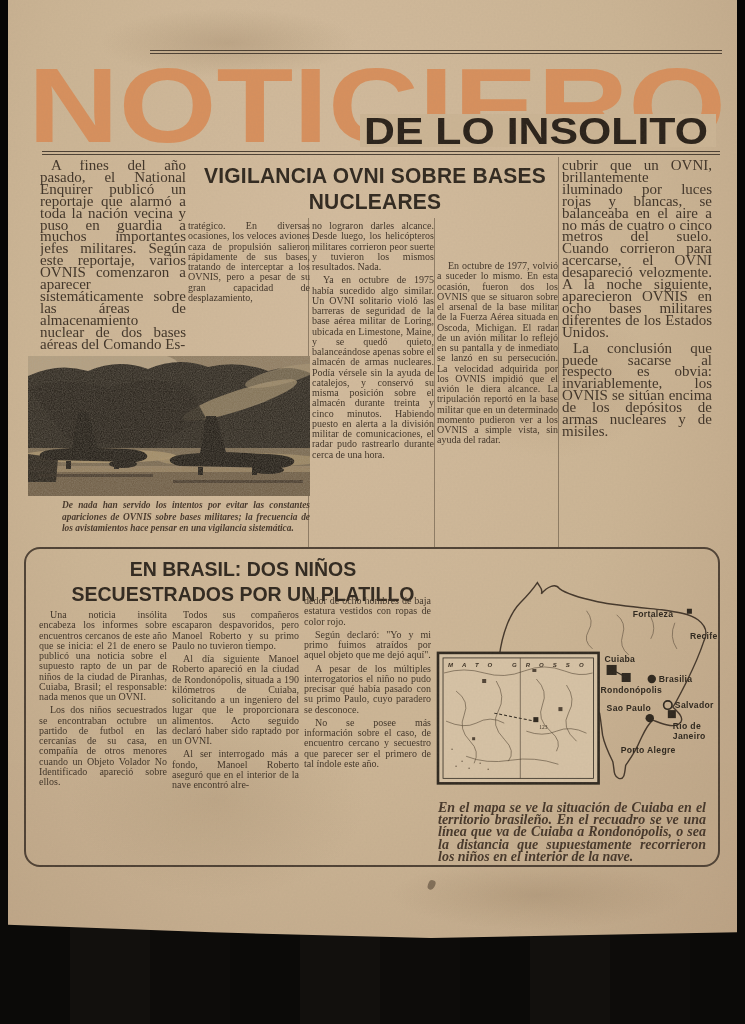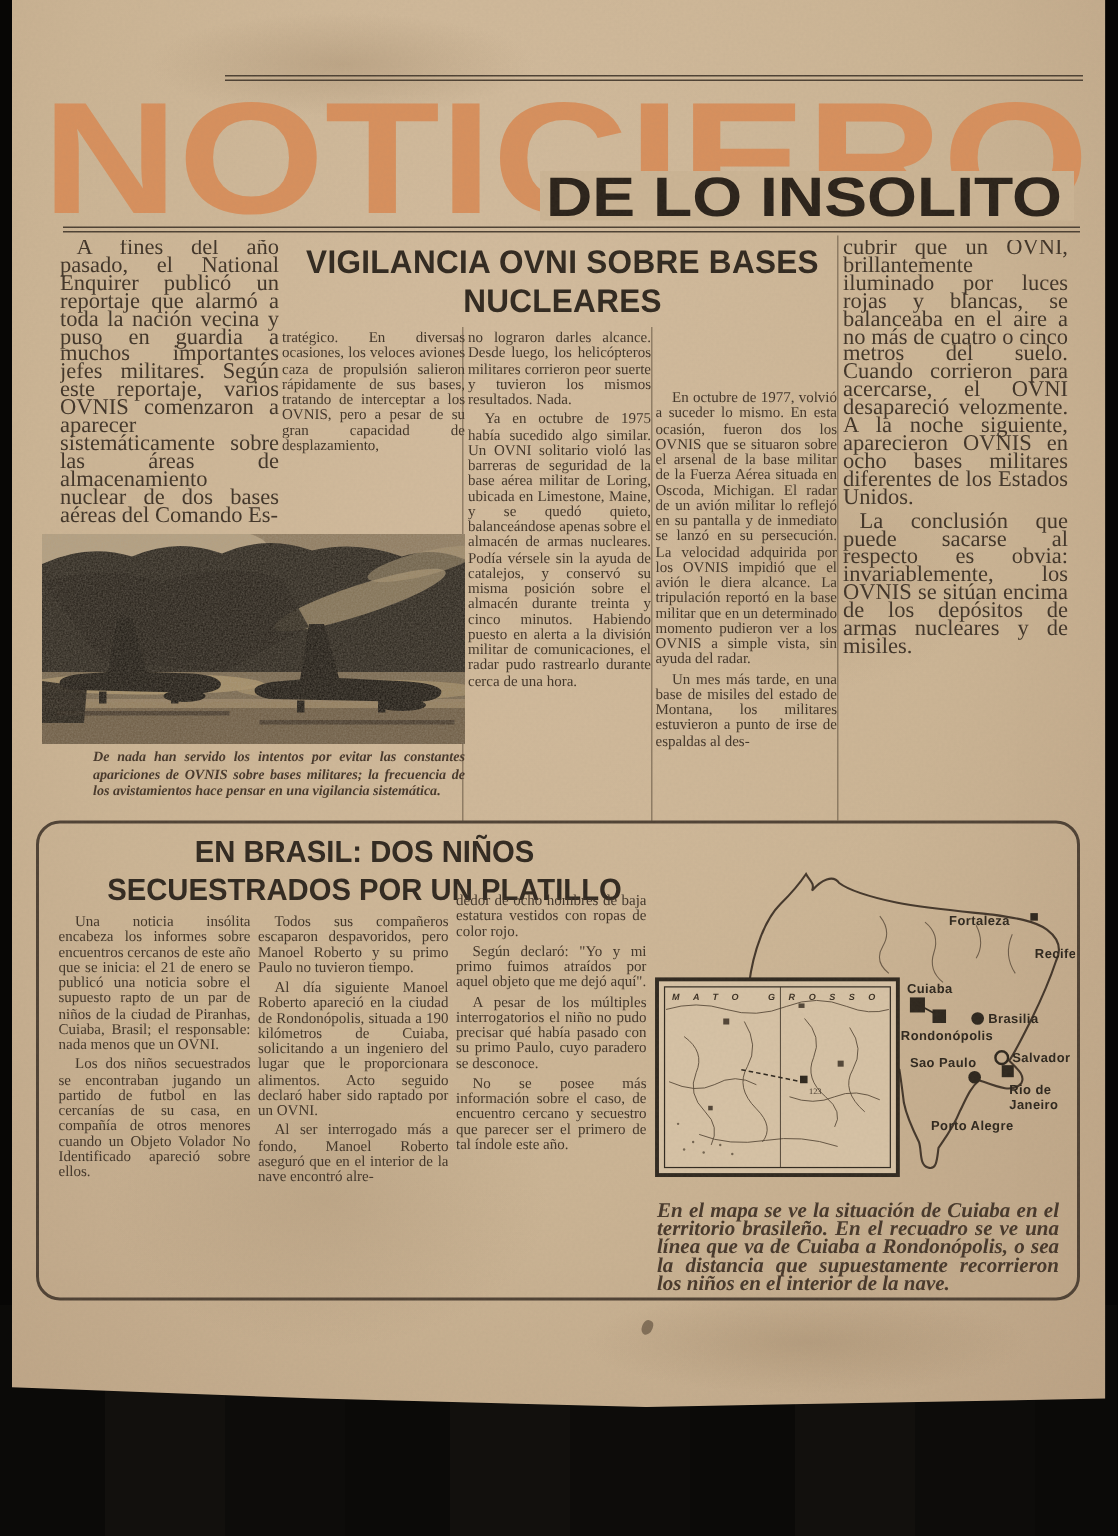--- a/index.html
+++ b/index.html
@@ -113,21 +113,20 @@
     </div>
     <div class="col narrow col2">
       <p>tratégico. En diversas ocasiones, los veloces aviones caza de propulsión salieron rápidamente de sus bases, tratando de interceptar a los OVNIS, pero a pesar de su gran capacidad de desplazamiento,</p>
     </div>
     <div class="col narrow col3">
       <p>no lograron darles alcance. Desde luego, los helicópteros militares corrieron peor suerte y tuvieron los mismos resultados. Nada.</p>
       <p class="ind">Ya en octubre de 1975 había sucedido algo similar. Un OVNI solitario violó las barreras de seguridad de la base aérea militar de Loring, ubicada en Limestone, Maine, y se quedó quieto, balanceándose apenas sobre el almacén de armas nucleares. Podía vérsele sin la ayuda de catalejos, y conservó su misma posición sobre el almacén durante treinta y cinco minutos. Habiendo puesto en alerta a la división militar de comunicaciones, el radar pudo rastrearlo durante cerca de una hora.</p>
     </div>
     <div class="col narrow col4">
       <p class="ind">En octubre de 1977, volvió a suceder lo mismo. En esta ocasión, fueron dos los OVNIS que se situaron sobre el arsenal de la base militar de la Fuerza Aérea situada en Oscoda, Michigan. El radar de un avión militar lo reflejó en su pantalla y de inmediato se lanzó en su persecución. La velocidad adquirida por los OVNIS impidió que el avión le diera alcance. La tripulación reportó en la base militar que en un determinado momento pudieron ver a los OVNIS a simple vista, sin ayuda del radar.</p>
-      <p class="ind">Un mes más tarde, en una base de misiles del estado de Montana, los militares estuvieron a punto de irse de espaldas al des-</p>
     </div>
     <div class="col wide col5">
       <p>cubrir que un OVNI, brillantemente iluminado por luces rojas y blancas, se balanceaba en el aire a no más de cuatro o cinco metros del suelo. Cuando corrieron para acercarse, el OVNI desapareció velozmente. A la noche siguiente, aparecieron OVNIS en ocho bases militares diferentes de los Estados Unidos.</p>
       <p class="ind" style="margin-top:4px">La conclusión que puede sacarse al respecto es obvia: invariablemente, los OVNIS se sitúan encima de los depósitos de armas nucleares y de misiles.</p>
     </div>
 
     <div class="vrule vr1"></div>
     <div class="vrule vr2"></div>
     <div class="vrule vr3"></div>
 
@@ -167,21 +166,21 @@
     <div class="photo-caption">De nada han servido los intentos por evitar las constantes apariciones de OVNIS sobre bases militares; la frecuencia de los avistamientos hace pensar en una vigilancia sistemática.</div>
 
     <div class="box"></div>
     <div class="hl2">
       <div>EN BRASIL: DOS NIÑOS</div>
       <div>SECUESTRADOS POR UN PLATILLO</div>
     </div>
 
     <div class="col narrow bcol1">
       <p class="ind">Una noticia insólita encabeza los informes sobre encuentros cercanos de este año que se inicia: el 21 de enero se publicó una noticia sobre el supuesto rapto de un par de niños de la ciudad de Piranhas, Cuiaba, Brasil; el responsable: nada menos que un OVNI.</p>
-      <p class="ind">Los dos niños secuestrados se encontraban jugando un partido de futbol en las cercanías de su casa, en compañía de otros menores cuando un Objeto Volador No Identificado apareció sobre ellos.</p>
+      <p class="ind">Los dos niños secuestrados se encontraban octubre un partido de futbol en las cercanías de su casa, en compañía de otros menores cuando un Objeto Volador No Identificado apareció sobre ellos.</p>
     </div>
     <div class="col narrow bcol2">
       <p class="ind">Todos sus compañeros escaparon despavoridos, pero Manoel Roberto y su primo Paulo no tuvieron tiempo.</p>
       <p class="ind">Al día siguiente Manoel Roberto apareció en la ciudad de Rondonópolis, situada a 190 kilómetros de Cuiaba, solicitando a un ingeniero del lugar que le proporcionara alimentos. Acto seguido declaró haber sido raptado por un OVNI.</p>
       <p class="ind">Al ser interrogado más a fondo, Manoel Roberto aseguró que en el interior de la nave encontró alre-</p>
     </div>
     <div class="col narrow bcol3">
       <p>dedor de ocho hombres de baja estatura vestidos con ropas de color rojo.</p>
       <p class="ind">Según declaró: "Yo y mi primo fuimos atraídos por aquel objeto que me dejó aquí".</p>
       <p class="ind">A pesar de los múltiples interrogatorios el niño no pudo precisar qué había pasado con su primo Paulo, cuyo paradero se desconoce.</p>

